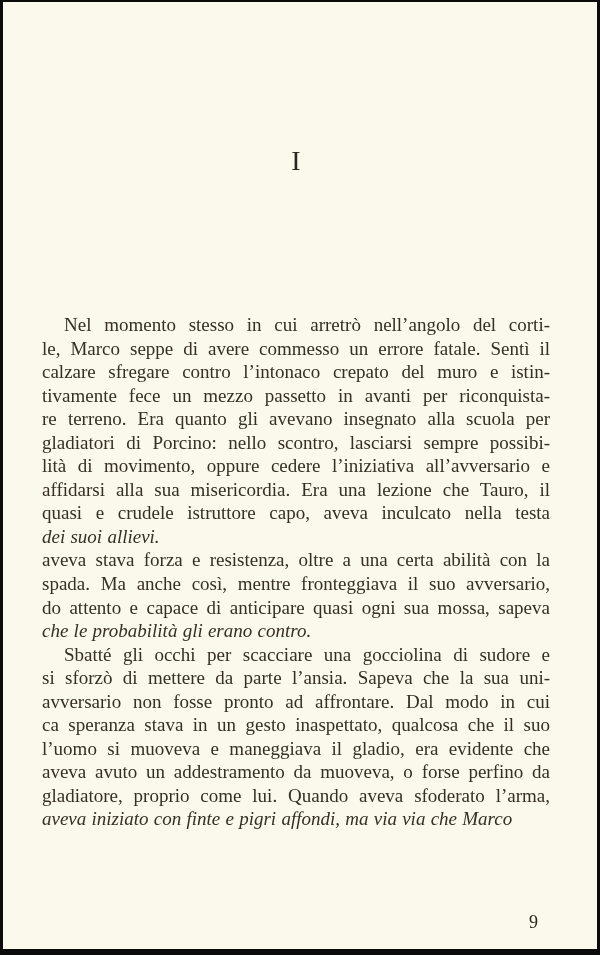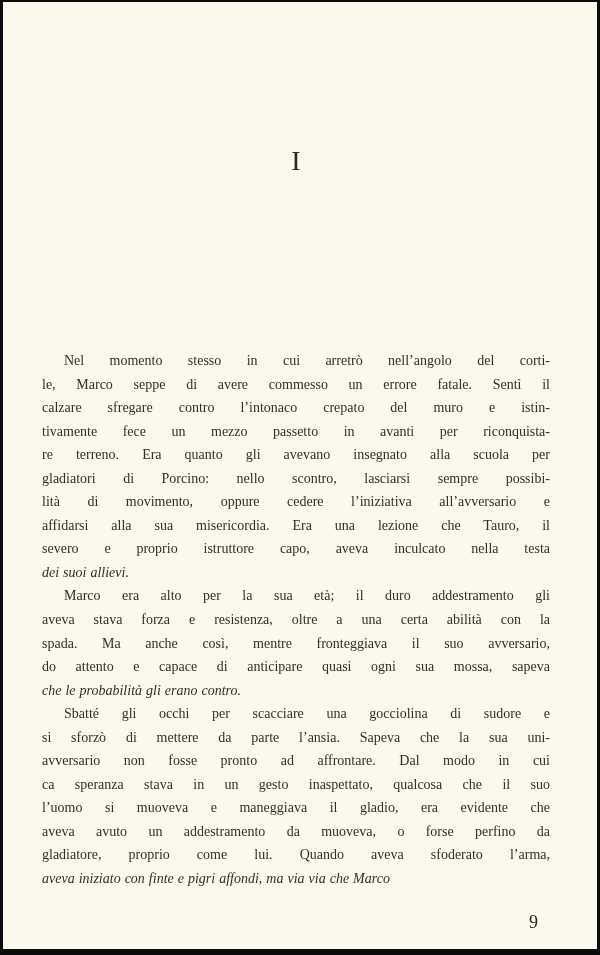--- a/index.html
+++ b/index.html
@@ -27,24 +27,24 @@
     left: 39px;
     width: 508px;
     text-align: center;
     font-size: 28px;
     line-height: 32px;
     font-weight: 500;
     color: #2c2720;
   }
   .text-block {
     position: absolute;
-    top: 347px;
+    top: 311px;
     left: 39px;
     width: 508px;
-    font-size: 14px;
+    font-size: 19px;
   }
   .line {
     line-height: 23.55px;
     height: 23.55px;
     text-align: justify;
     text-align-last: justify;
     white-space: normal;
     word-spacing: 0.5px;
   }
   .line.first {
@@ -75,23 +75,22 @@
 
   <div class="text-block" id="text-block">
       <div class="line first">Nel momento stesso in cui arretrò nell’angolo del corti-</div>
       <div class="line">le, Marco seppe di avere commesso un errore fatale. Sentì il</div>
       <div class="line">calzare sfregare contro l’intonaco crepato del muro e istin-</div>
       <div class="line">tivamente fece un mezzo passetto in avanti per riconquista-</div>
       <div class="line">re terreno. Era quanto gli avevano insegnato alla scuola per</div>
       <div class="line">gladiatori di Porcino: nello scontro, lasciarsi sempre possibi-</div>
       <div class="line">lità di movimento, oppure cedere l’iniziativa all’avversario e</div>
       <div class="line">affidarsi alla sua misericordia. Era una lezione che Tauro, il</div>
-      <div class="line">severo e proprio istruttore capo, aveva inculcato nella testa</div>
+      <div class="line">quasi e crudele istruttore capo, aveva inculcato nella testa</div>
       <div class="line last">dei suoi allievi.</div>
-      <div class="line first">Marco era alto per la sua età; il duro addestramento gli</div>
       <div class="line">aveva stava forza e resistenza, oltre a una certa abilità con la</div>
       <div class="line">spada. Ma anche così, mentre fronteggiava il suo avversario,</div>
       <div class="line">do attento e capace di anticipare quasi ogni sua mossa, sapeva</div>
       <div class="line last">che le probabilità gli erano contro.</div>
       <div class="line first">Sbatté gli occhi per scacciare una gocciolina di sudore e</div>
       <div class="line">si sforzò di mettere da parte l’ansia. Sapeva che la sua uni-</div>
       <div class="line">avversario non fosse pronto ad affrontare. Dal modo in cui</div>
       <div class="line">ca speranza stava in un gesto inaspettato, qualcosa che il suo</div>
       <div class="line">l’uomo si muoveva e maneggiava il gladio, era evidente che</div>
       <div class="line">aveva avuto un addestramento da muoveva, o forse perfino da</div>

